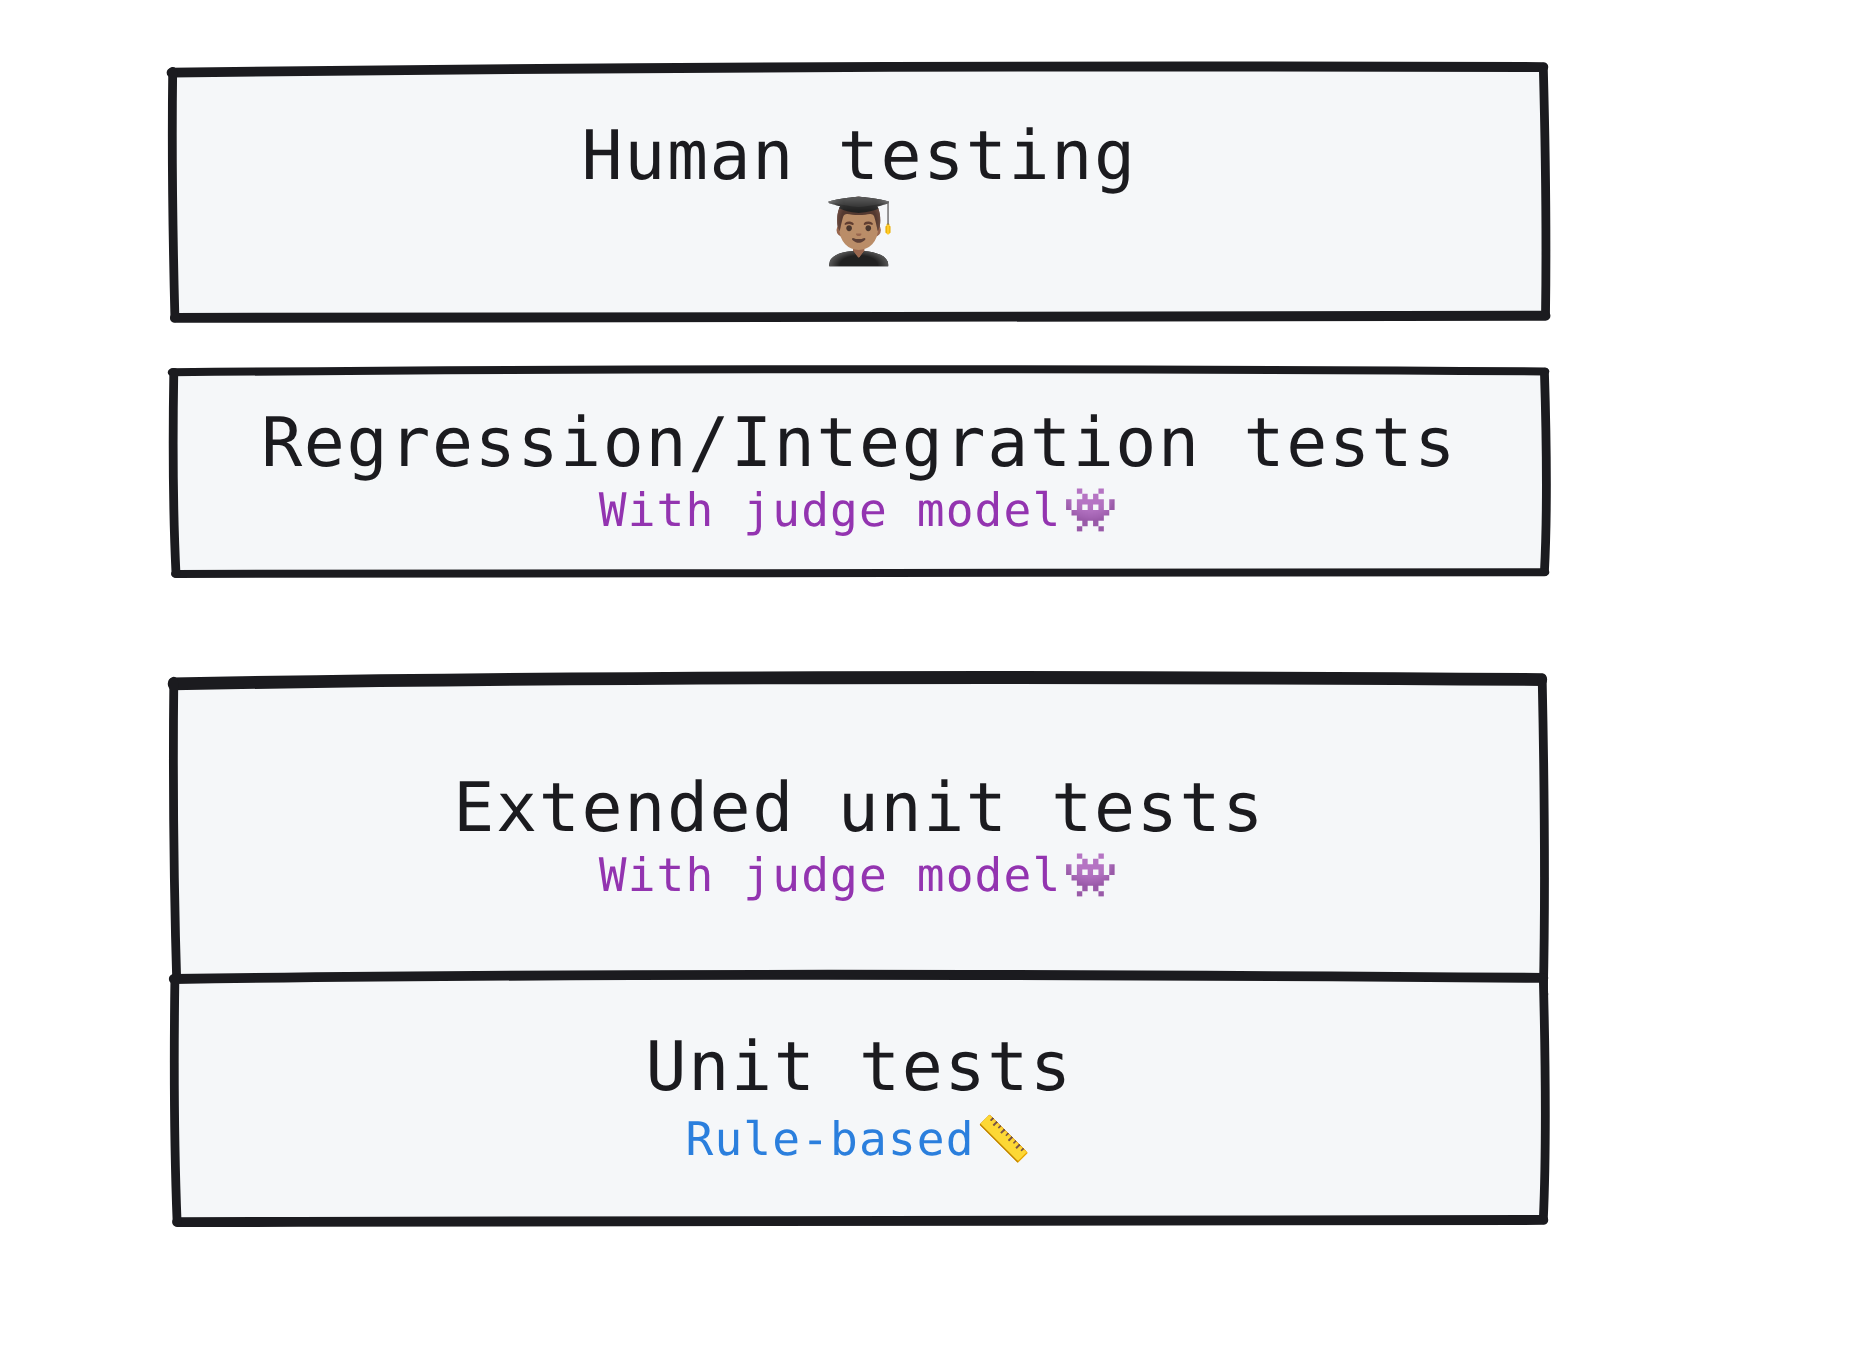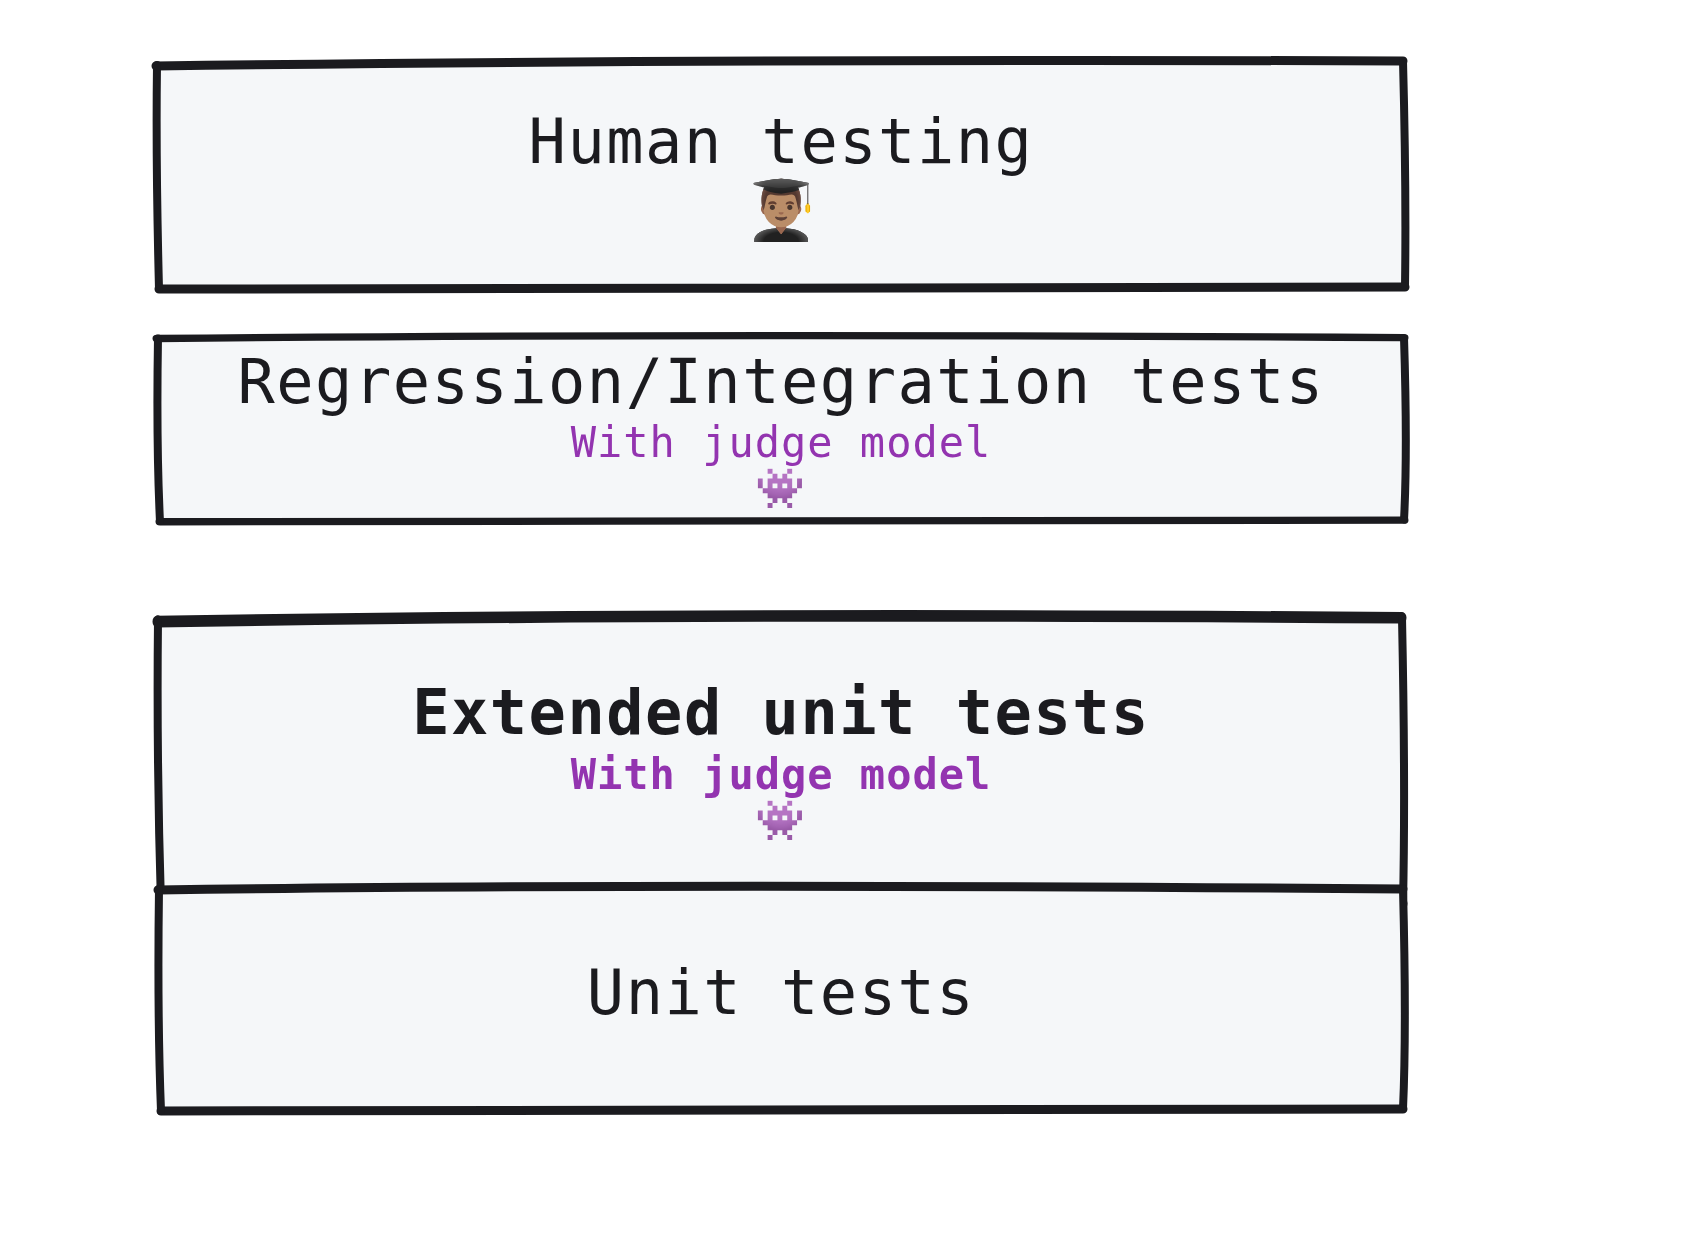--- a/index.html
+++ b/index.html
@@ -66,21 +66,20 @@
     font-family: "DejaVu Sans Mono", "Liberation Mono", monospace;
     font-size: 42px;
     line-height: 1.1;
     letter-spacing: 1px;
     white-space: nowrap;
     text-align: center;
     display: flex;
     align-items: center;
     justify-content: center;
     gap: 2px;
-    flex-direction: column;
   }
 
   .sub-line.purple { color: #9334b0; }
   .sub-line.blue   { color: #2b7fdd; }
 
   .emoji-line {
     font-family: "DejaVu Sans", sans-serif;
     font-size: 58px;
     line-height: 1;
     text-align: center;
@@ -88,21 +87,21 @@
 
   .sub-emoji {
     font-family: "DejaVu Sans", sans-serif;
     font-size: 40px;
     line-height: 1;
   }
 
   
   #layer-human       { top: 56px;  height: 236px; }
   #layer-regression  { top: 332px; height: 193px; }
-  #layer-extended    { top: 610px; height: 300px; font-weight: bold; }
+  #layer-extended    { top: 610px; height: 300px; }
   #layer-unit        { top: 882px; height: 232px; }
 
   
   #layer-human .title-line     { margin-bottom: 2px; }
   #layer-human .emoji-line     { margin-top: 4px; }
 
   #layer-regression .title-line { margin-bottom: 6px; }
   #layer-extended  .title-line  { margin-bottom: 6px; }
   #layer-unit      .title-line  { margin-bottom: 10px; }
 </style>
@@ -162,16 +161,20 @@
   <div class="layer" id="layer-unit">
     <svg class="sketch-svg" viewBox="0 0 1258 232" preserveAspectRatio="none">
       <path d="M7,7 L1250,6 L1252,226 L9,229 Z" fill="#f5f7f9"></path>
       <path d="M6,8 C340,3 740,3 1251,7" fill="none" stroke="#1b1b1f" stroke-width="9" stroke-linecap="round"></path>
       <path d="M1251,7 C1253,82 1254,160 1251,227" fill="none" stroke="#1b1b1f" stroke-width="8" stroke-linecap="round"></path>
       <path d="M1251,227 C900,231 450,228 9,229" fill="none" stroke="#1b1b1f" stroke-width="9" stroke-linecap="round"></path>
       <path d="M9,229 C6,152 6,78 7,7" fill="none" stroke="#1b1b1f" stroke-width="8" stroke-linecap="round"></path>
     </svg>
     <div class="content">
       <div class="title-line">Unit tests</div>
+      <div class="sub-line blue">
+        <span>Rule-based</span>
+        <span class="sub-emoji">📏</span>
+      </div>
     </div>
   </div>
 
 </div>
 
 </body></html>

